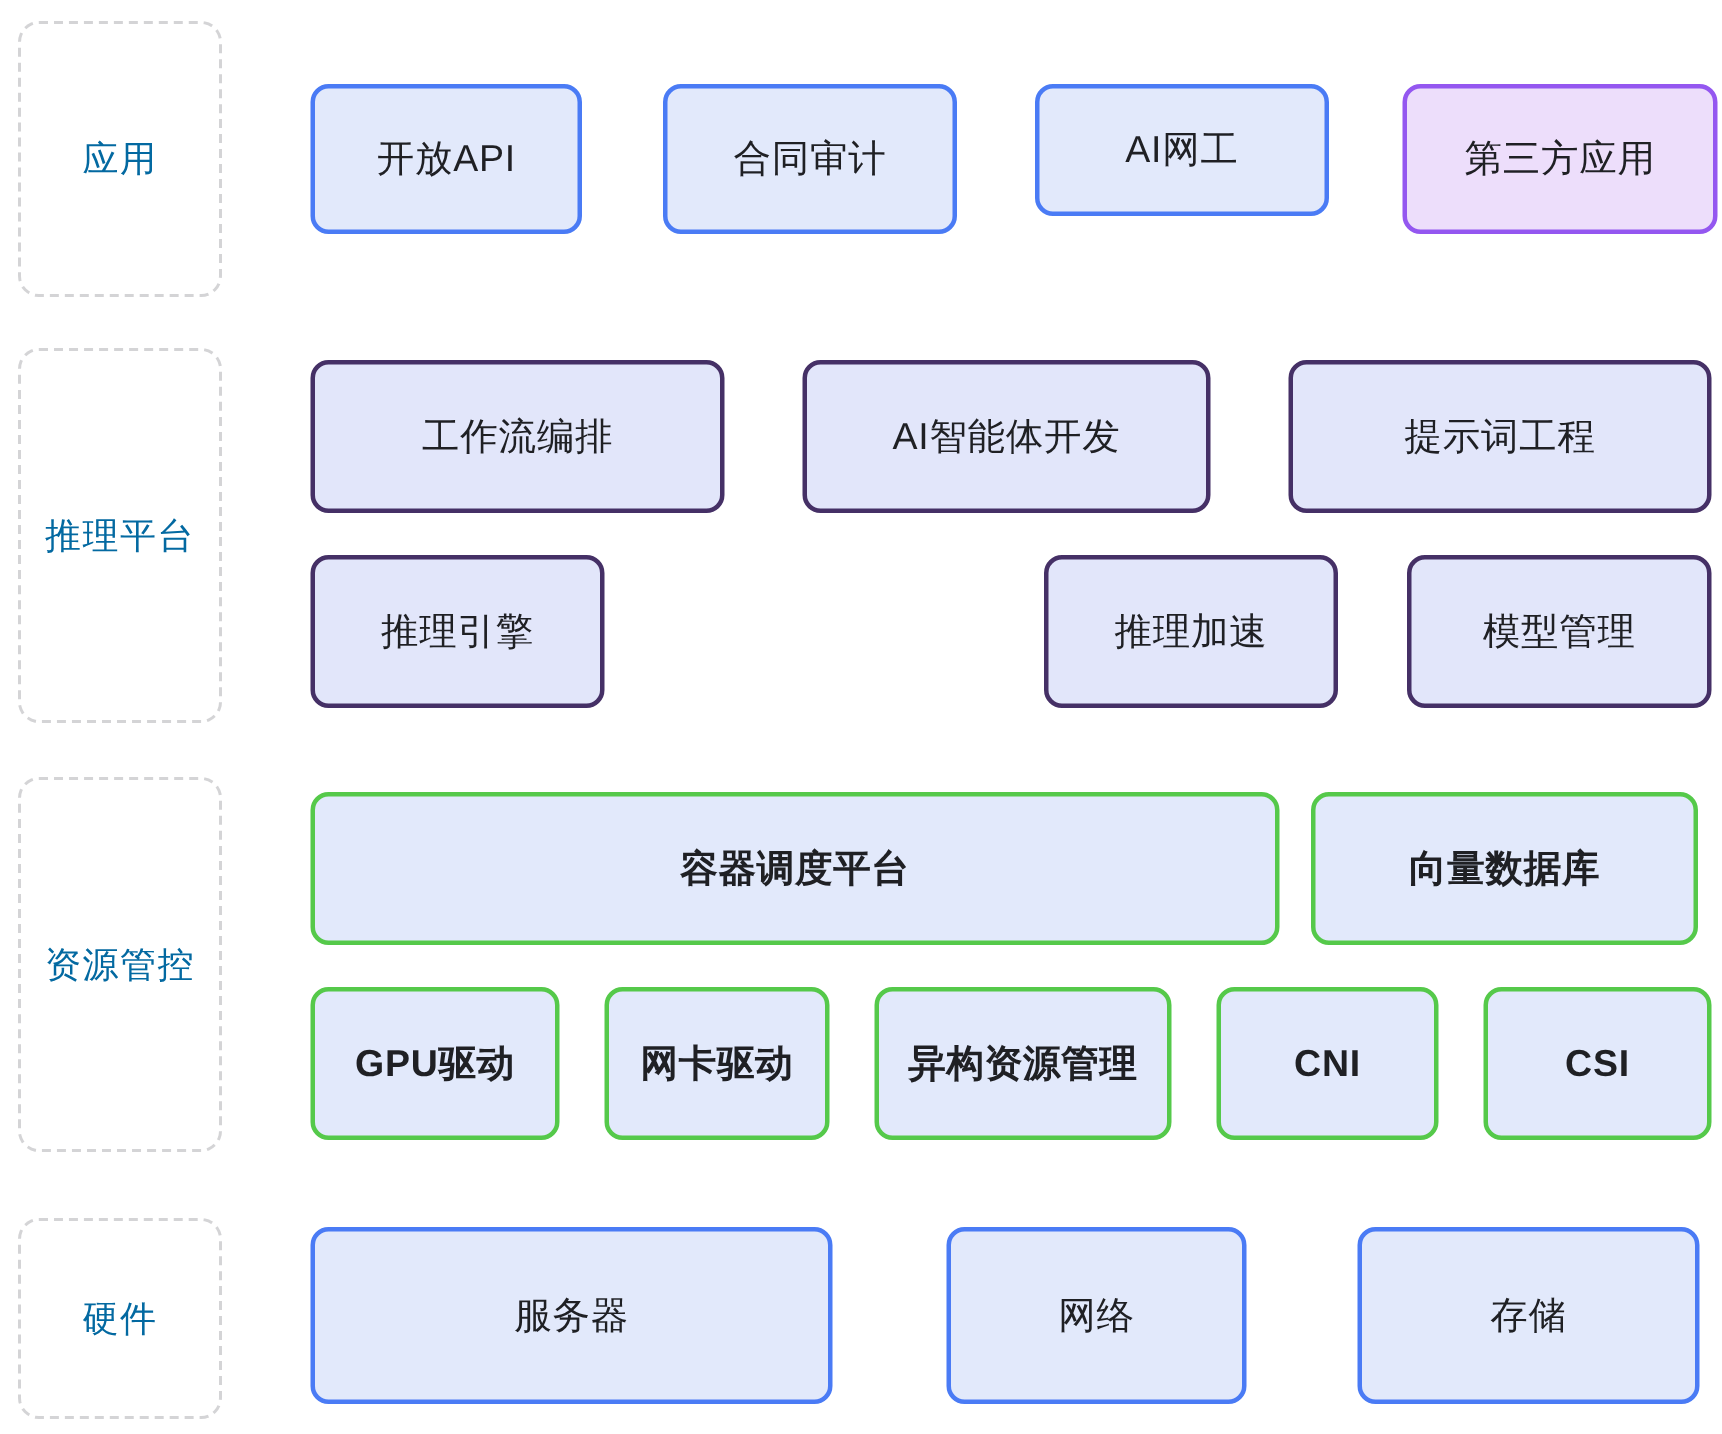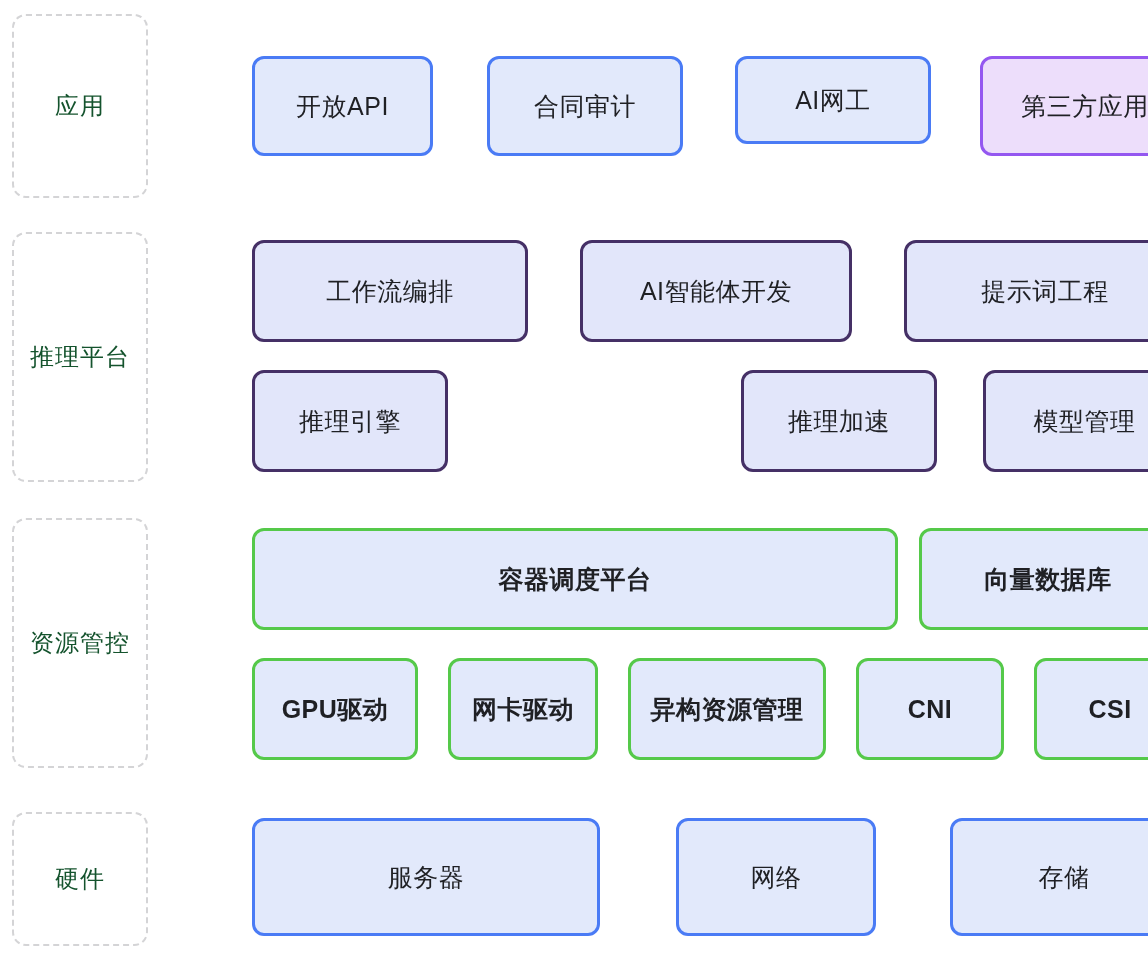--- a/index.html
+++ b/index.html
@@ -24,32 +24,31 @@
     border: 2px dashed #d4d4d6;
     border-radius: 14px;
     display: flex;
     align-items: center;
     justify-content: center;
     box-sizing: border-box;
     background: #ffffff;
   }
   .layer-label span {
     font-size: 24px;
-    color: #14532d;
+    color: #0369a1;
     letter-spacing: 1px;
   }
   .node {
     position: absolute;
     box-sizing: border-box;
     border-radius: 12px;
     display: flex;
     align-items: center;
     justify-content: center;
     text-align: right;
-    margin-left: 45px;
   }
   .node span {
     font-size: 25px;
     color: #1f2024;
     line-height: 1.2;
     letter-spacing: 0.5px;
   }
   
   .v-blue {
     background: #e2e9fb;

